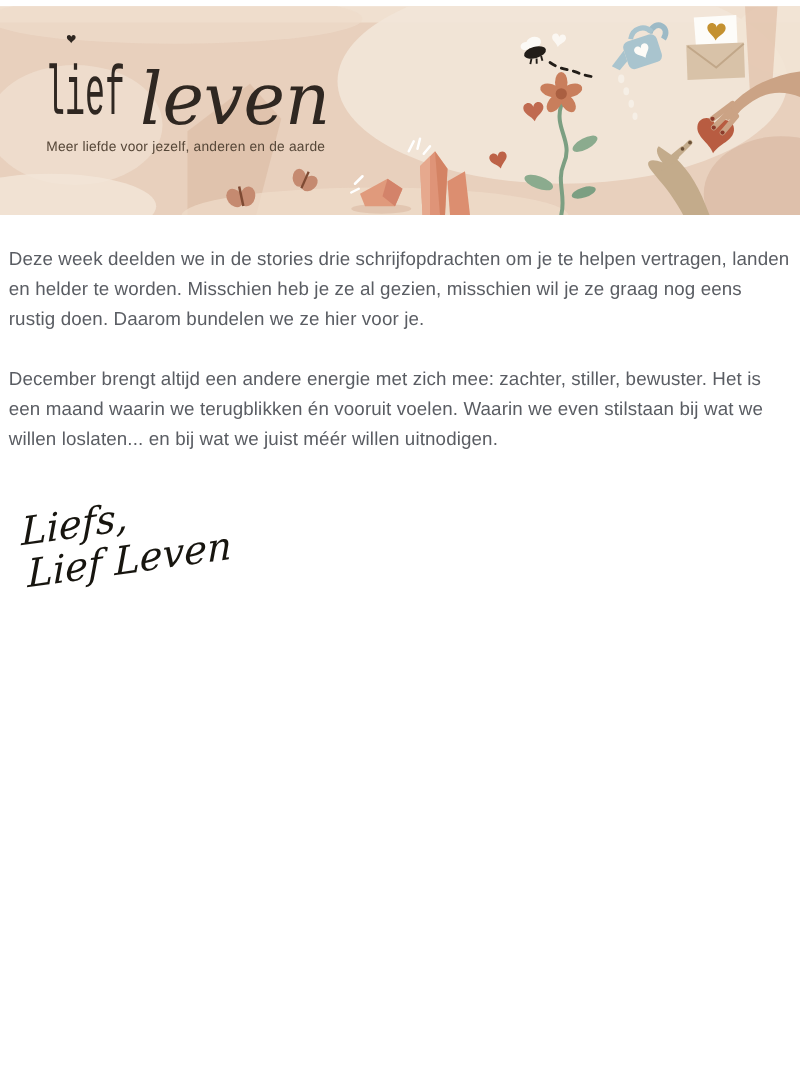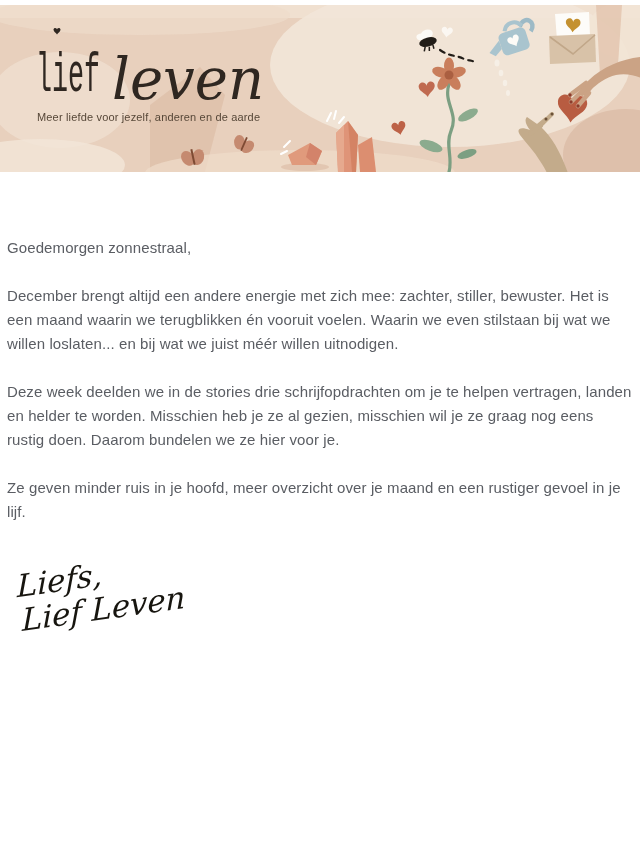--- a/index.html
+++ b/index.html
@@ -159,24 +159,22 @@
         <line x1="530" y1="129" x2="541" y2="121"></line>
       </g>
       <g fill="#6b5138">
         <circle cx="552" cy="109" r="1.5"></circle>
         <circle cx="546" cy="114" r="1.5"></circle>
       </g>
     </g>
   </svg>
 
   <div class="content">
-    <p class="first">Goedemorgen zonnestraal,</p>
+    <p>Deze week deelden we in de stories drie schrijfopdrachten om je te helpen vertragen, landen en helder te worden. Misschien heb je ze al gezien, misschien wil je ze graag nog eens rustig doen. Daarom bundelen we ze hier voor je.</p>
     <p>December brengt altijd een andere energie met zich mee: zachter, stiller, bewuster. Het is een maand waarin we terugblikken én vooruit voelen. Waarin we even stilstaan bij wat we willen loslaten... en bij wat we juist méér willen uitnodigen.</p>
-    <p>Deze week deelden we in de stories drie schrijfopdrachten om je te helpen vertragen, landen en helder te worden. Misschien heb je ze al gezien, misschien wil je ze graag nog eens rustig doen. Daarom bundelen we ze hier voor je.</p>
-    <p>Ze geven minder ruis in je hoofd, meer overzicht over je maand en een rustiger gevoel in je lijf.</p>
   </div>
 
   <div class="signature">
     <div class="sig1">Liefs,</div>
     <div class="sig2">Lief Leven</div>
   </div>
 
   <div class="footer">
     <div class="footer-card">
       <svg class="flower-lineart" width="120" height="24" viewBox="0 0 120 24">

